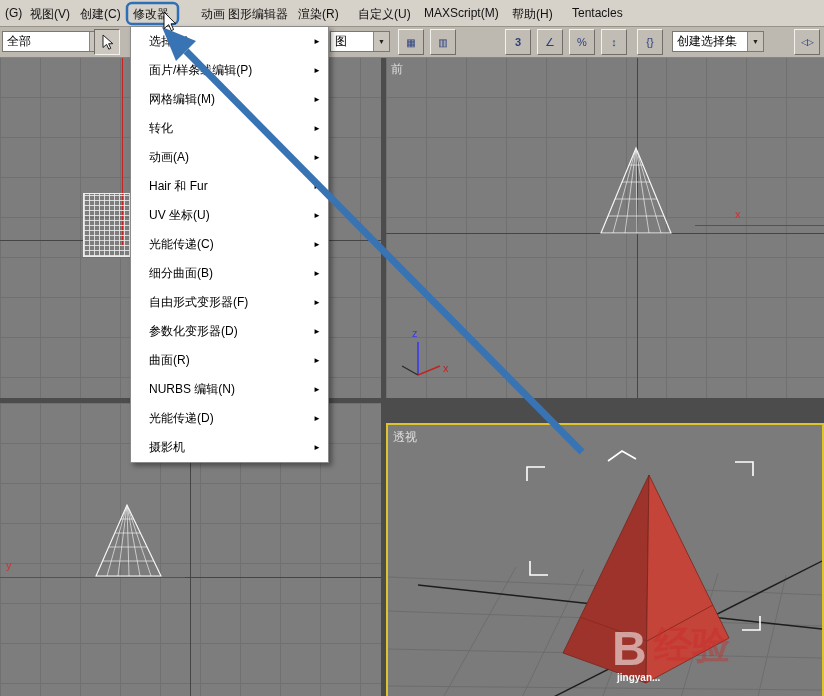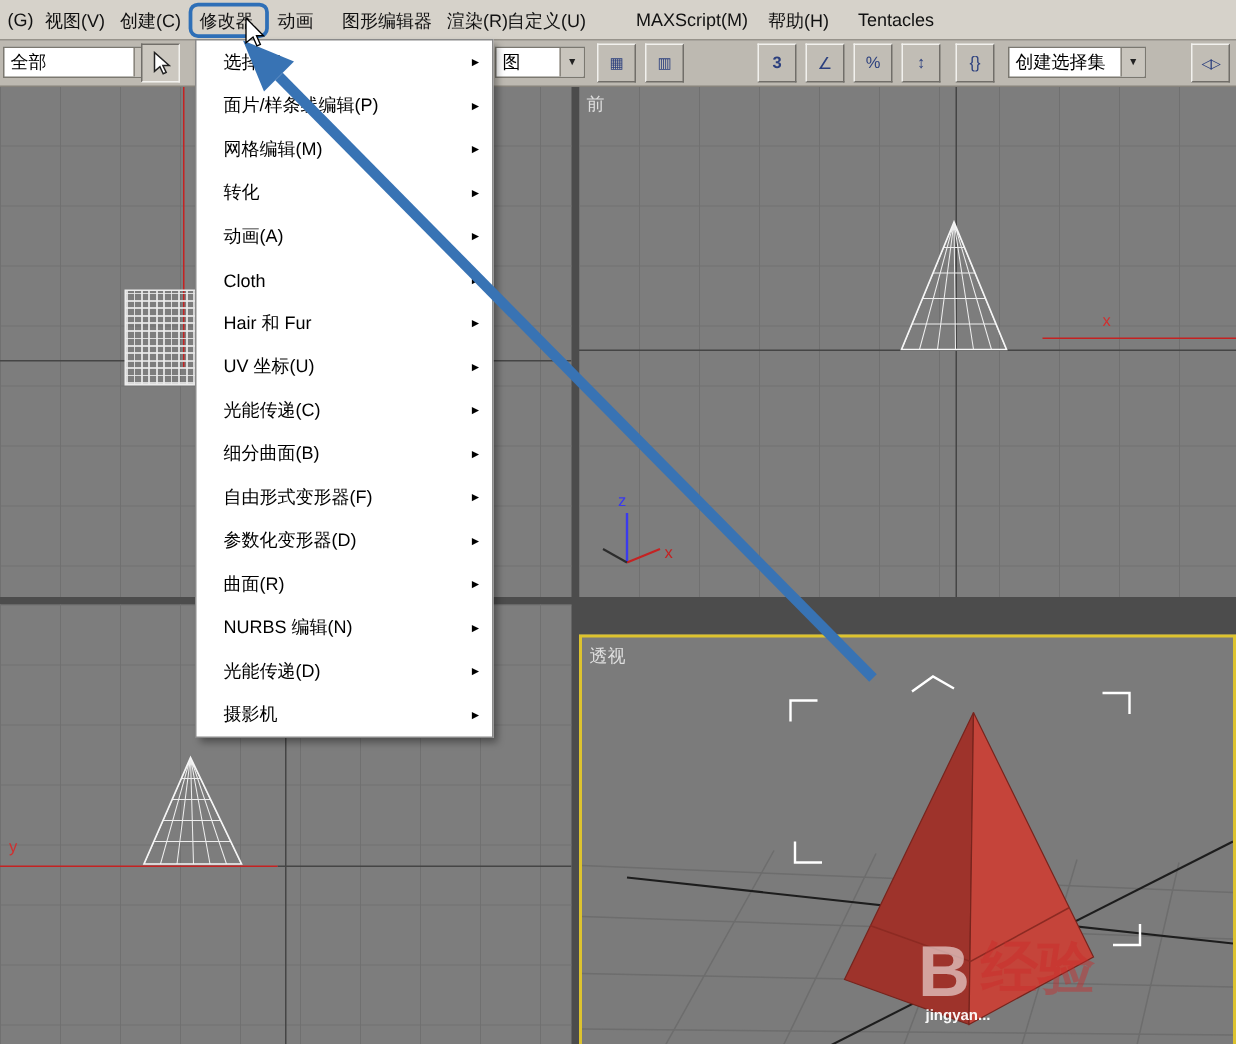--- a/index.html
+++ b/index.html
@@ -69,24 +69,24 @@
 </head>
 <body>
 
 <div class="screen">
 
   <div class="menubar">
     <span class="mitem" style="left:5px">(G)</span>
     <span class="mitem" style="left:30px">视图(V)</span>
     <span class="mitem" style="left:80px">创建(C)</span>
     <span class="mitem" style="left:133px">修改器</span>
-    <span class="mitem" style="left:185px">动画</span>
+    <span class="mitem" style="left:201px">动画</span>
     <span class="mitem" style="left:228px">图形编辑器</span>
     <span class="mitem" style="left:298px">渲染(R)</span>
-    <span class="mitem" style="left:338px">自定义(U)</span>
+    <span class="mitem" style="left:358px">自定义(U)</span>
     <span class="mitem" style="left:424px">MAXScript(M)</span>
     <span class="mitem" style="left:512px">帮助(H)</span>
     <span class="mitem" style="left:572px">Tentacles</span>
   </div>
 
   <div class="toolbar">
     <div class="combo" style="left:2px;width:104px">
       <span class="combo-val">全部</span>
       <span class="combo-arrow">▼</span>
     </div>
@@ -239,24 +239,20 @@
     </div>
     <div class="menu-item">
       <span>转化</span>
       <span class="submenu-arrow">►</span>
     </div>
     <div class="menu-item">
       <span>动画(A)</span>
       <span class="submenu-arrow">►</span>
     </div>
     <div class="menu-item">
-      <span>Cloth</span>
-      <span class="submenu-arrow">►</span>
-    </div>
-    <div class="menu-item">
       <span>Hair 和 Fur</span>
       <span class="submenu-arrow">►</span>
     </div>
     <div class="menu-item">
       <span>UV 坐标(U)</span>
       <span class="submenu-arrow">►</span>
     </div>
     <div class="menu-item">
       <span>光能传递(C)</span>
       <span class="submenu-arrow">►</span>

